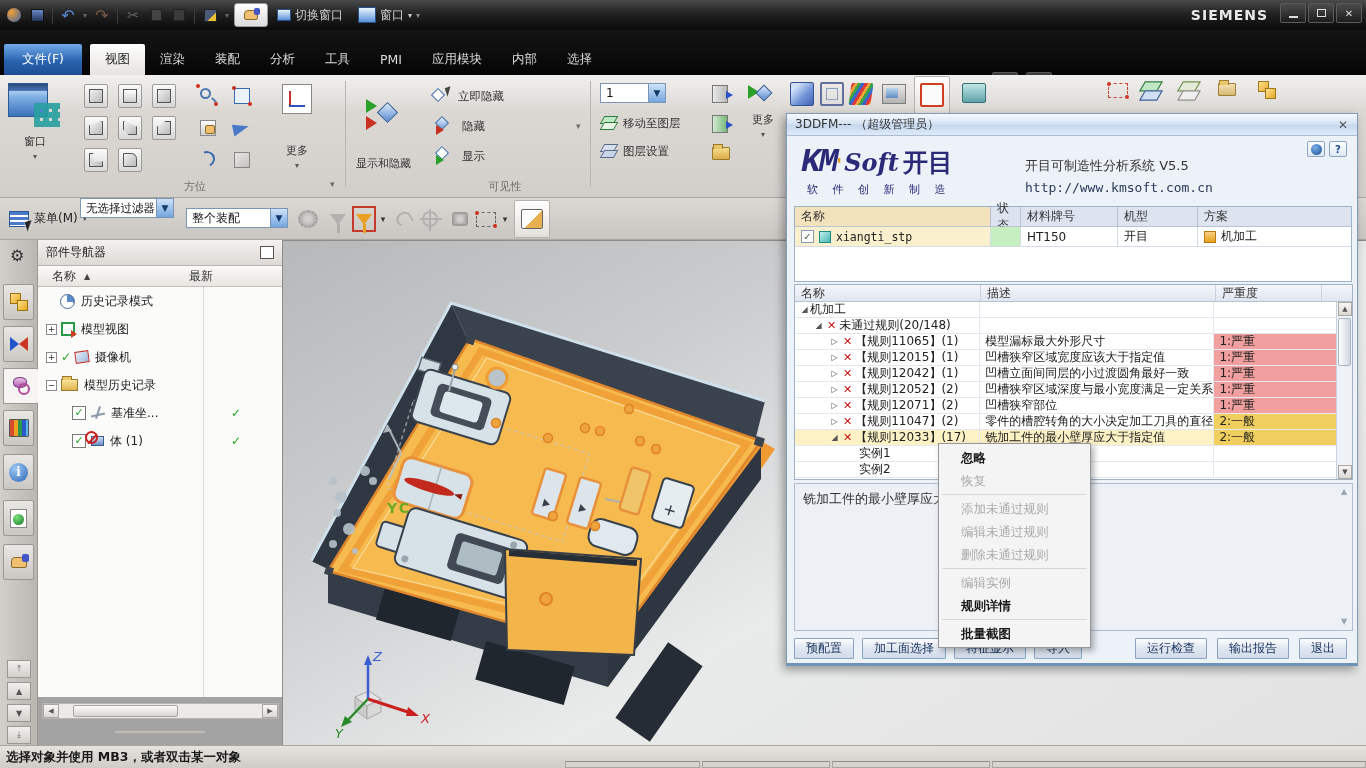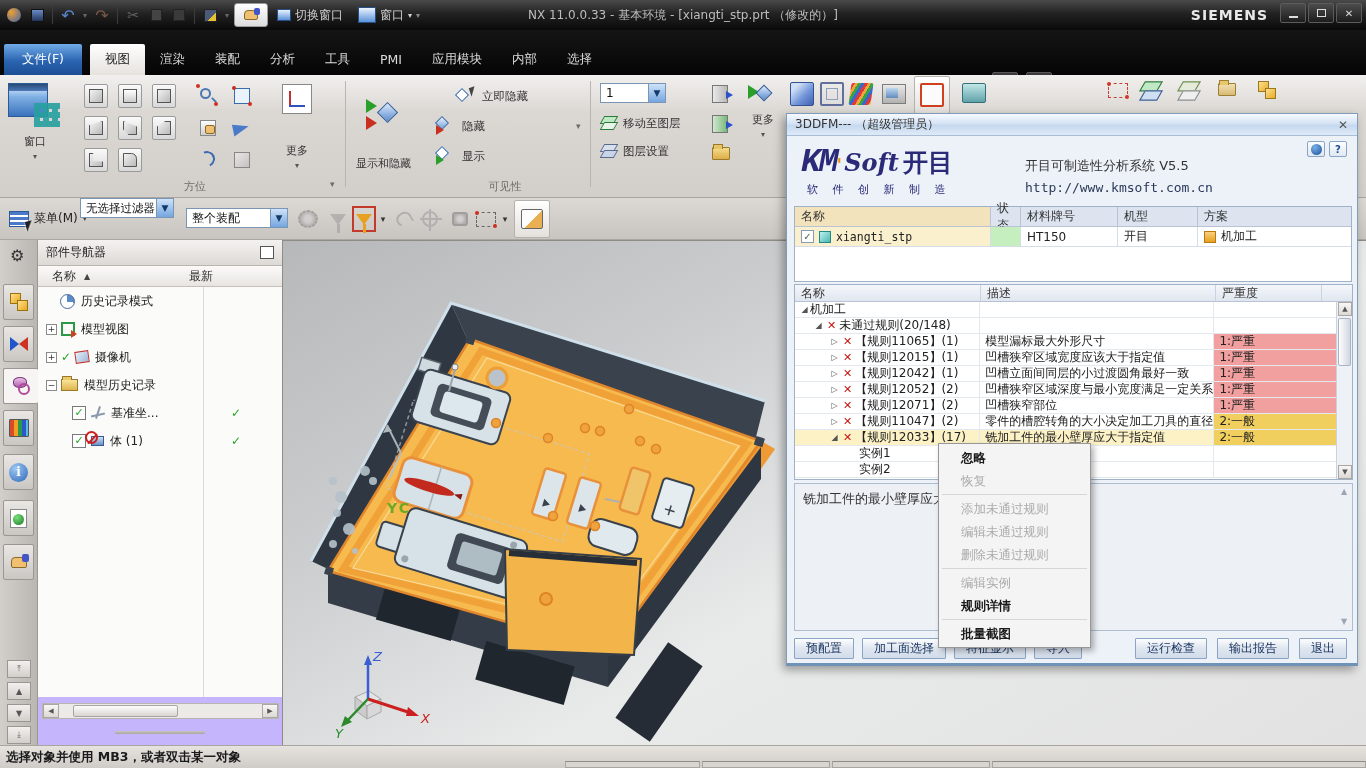--- a/index.html
+++ b/index.html
@@ -134,21 +134,21 @@
 .cylicon::after{content:"";position:absolute;right:0;bottom:0;width:8px;height:8px;border:2px solid #b04a9a;border-radius:50%}
 .books{width:20px;height:18px;background:linear-gradient(90deg,#d84a2a 0 4px,#f0a020 4px 8px,#2a9a4a 8px 12px,#2a5ac8 12px 16px,#58b8e8 16px 20px);border:1px solid #555;border-radius:1px}
 .infoic{width:19px;height:19px;border-radius:50%;background:radial-gradient(circle at 35% 30%,#9ec8f2,#2a66b8);color:#fff;font-weight:bold;font-size:12px;display:flex;align-items:center;justify-content:center;font-family:"DejaVu Serif",serif}
 .webic{width:17px;height:19px;background:#fff;border:1px solid #888;position:relative}
 .webic::after{content:"";position:absolute;left:2px;bottom:2px;width:11px;height:11px;border-radius:50%;background:radial-gradient(circle at 35% 30%,#7ae07a,#1a7a2a)}
 .handic{width:16px;height:11px;background:#f0c070;border:1px solid #8a6a2a;border-radius:4px 6px 2px 2px;position:relative}
 .handic::after{content:"";position:absolute;right:-3px;top:-4px;width:7px;height:8px;background:#4455c8;border-radius:2px}
 .gearg{color:#333;font-size:16px}
 
 
-#navpanel{position:absolute;left:38px;top:240px;width:245px;height:505px;background:#c4b5fd;border-right:1px solid #8f8c88}
+#navpanel{position:absolute;left:38px;top:240px;width:245px;height:505px;background:#a3a3a3;border-right:1px solid #8f8c88}
 #nav-header{position:absolute;left:0;top:0;width:100%;height:26px;background:linear-gradient(#f4f2f0,#ddd9d5);border-bottom:1px solid #b8b5b1;display:flex;align-items:center;padding:0 8px;font-size:12px;color:#222}
 #nav-detach{position:absolute;right:8px;top:6px;width:14px;height:13px;border:1.5px solid #555;background:#fff}
 #nav-cols{position:absolute;left:0;top:26px;width:100%;height:21px;background:linear-gradient(#fbfaf9,#e8e5e1);border-bottom:1px solid #c4c1bd;font-size:12px;color:#333;display:flex;align-items:center}
 #nav-cols .c1{padding-left:14px;width:151px;display:flex;gap:8px;align-items:center}
 #nav-cols .sortglyph{font-size:8px;color:#444}
 #nav-body{position:absolute;left:0;top:47px;width:100%;bottom:48px;background:#fbfbfa;overflow:hidden}
 .colline{position:absolute;left:165px;top:0;bottom:0;width:1px;background:#dddad6}
 .nrow{position:relative;height:28px;display:flex;align-items:center;font-size:12px;color:#222}
 .nrow .latest{position:absolute;left:178px;width:40px;text-align:center;color:#1fa51f;font-weight:bold}
 .expbox{width:11px;height:11px;border:1px solid #8a8a8a;background:#fff;font-size:9px;line-height:9px;text-align:center;color:#333;margin-right:4px;flex:none}
@@ -279,21 +279,20 @@
         <span class="winglyph"></span>
         <span>切换窗口</span>
       </div>
       <div class="qbtn">
         <span class="winglyph" style="width:18px;height:16px"></span>
         <span>窗口</span>
         <span style="font-size:8px">▾</span>
         <span style="font-size:8px;color:#888">▾</span>
       </div>
     </div>
-    <div id="title-text">NX 11.0.0.33 - 基本环境 - [xiangti_stp.prt （修改的）]</div>
     <div id="brand">SIEMENS</div>
     <div class="winctl">
       <div class="wbtn">
           <span class="minbar"></span>
         </div>
       <div class="wbtn">
           <span class="restbox"></span>
         </div>
       <div class="wbtn">✕</div>
     </div>
@@ -406,21 +405,21 @@
     <div class="rsep" style="left:345px"></div>
 
     <div class="bigbtn" style="left:356px;top:22px">
       <span class="sh-icon">
         <span class="tri-g"></span>
           <span class="tri-r"></span>
           <span class="dia" style="left:14px;top:8px"></span>
       </span>
       <span style="margin-top:22px">显示和隐藏</span>
     </div>
-    <div class="visrow" style="left:456px;top:12px">
+    <div class="visrow" style="left:432px;top:12px">
       <span class="vicon">
           <span class="vdia hollow" style="left:1px;top:3px"></span>
           <span style="position:absolute;right:0;top:0;width:0;height:0;border-top:9px solid #444;border-right:6px solid transparent;transform:rotate(-18deg)"></span>
         </span>
       <span>立即隐藏</span>
     </div>
     <div class="visrow" style="left:436px;top:42px">
       <span class="vicon">
           <span class="vdia" style="left:1px;top:1px"></span>
           <span class="vtri" style="left:0;bottom:0;border-left:8px solid #c83020;border-top:5px solid transparent;border-bottom:5px solid transparent"></span>

